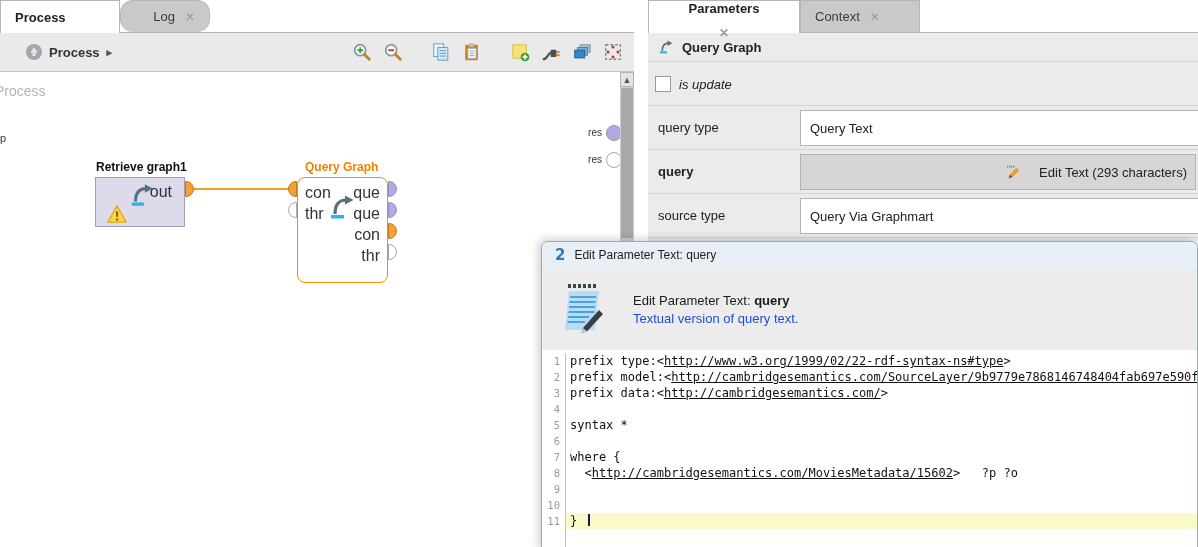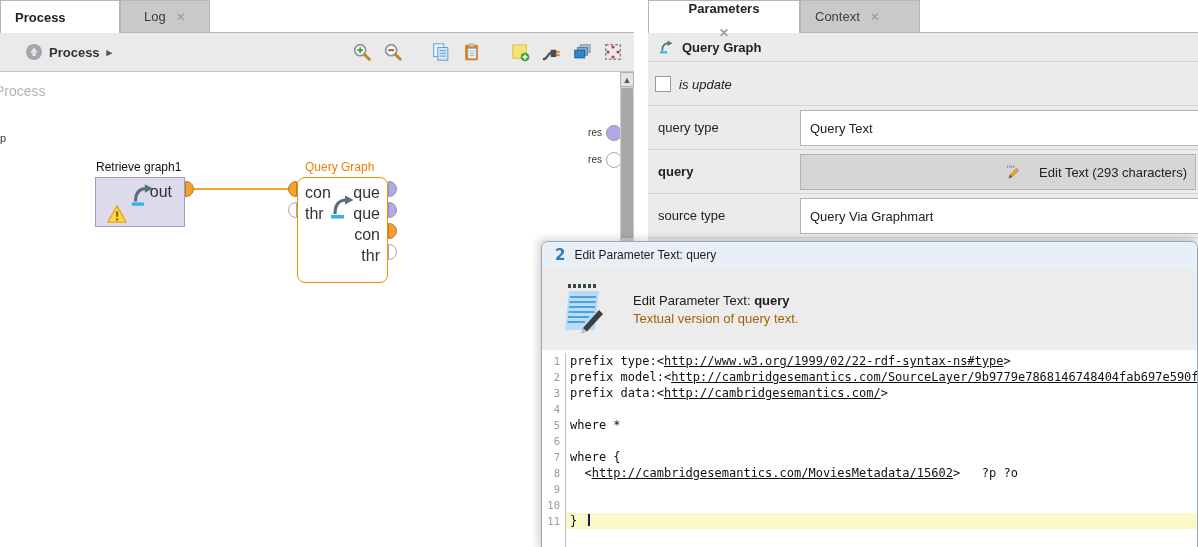--- a/index.html
+++ b/index.html
@@ -10,32 +10,32 @@
   }
   
   .tabstrip { position:absolute; top:0; height:33px; display:flex; align-items:stretch; background:#fff; border-bottom:1px solid #b6b6b6; }
   .tab { display:flex; align-items:center; gap:10px; padding:0 14px; font-size:13px; border:1px solid #b6b6b6; border-bottom:none; position:relative; }
   .tab.active { background:#fff; font-weight:bold; z-index:2; margin-bottom:-1px; }
   .tab.inactive { background:#c9c9c9; color:#3c3c3c; }
   .tab .close { color:#9b9b9b; font-size:12px; cursor:default; }
   
   #left-tabstrip { left:0; width:634px; }
   #tab-process { width:120px; }
-  #tab-log { width:90px; justify-content:center; }
+  #tab-log { width:90px; justify-content:flex-end;border-radius:13px; }
   #toolbar { position:absolute; left:0; top:33px; width:634px; height:39px; background:#eaeaea; border-bottom:1px solid #c6c6c6; display:flex; align-items:center; padding:0 10px 0 26px; }
   #breadcrumb { display:flex; align-items:center; gap:7px; font-size:13px; font-weight:bold; color:#333; }
   .tool-icons { margin-left:auto; display:flex; align-items:center; gap:9px; }
   .tool-btn { width:22px; height:22px; display:flex; align-items:center; justify-content:center; }
   .tgap { width:8px; }
   .crumb-chev { color:#555; font-size:11px; }
   
   #canvas { position:absolute; left:0; top:72px; width:634px; height:475px; background:#fff; overflow:hidden; }
   #canvas-watermark { position:absolute; left:-5px; top:11px; color:#b4b4b4; font-size:14px; }
   #clipped-port { position:absolute; left:0px; top:60px; color:#333; font-size:11px; }
-  .op-label { position:absolute; font-size:12px; font-weight:normal; white-space:nowrap; }
+  .op-label { position:absolute; font-size:12px; font-weight:bold; white-space:nowrap; }
   .op-box { position:absolute; }
   #op-retrieve .body { position:absolute; inset:0; background:#dcdaeb; border:1px solid #a39bc2; }
   #op-query .body { position:absolute; inset:0; background:#fff; border:1.5px solid #f39000; border-radius:8px; }
   .port { position:absolute; width:9px; height:16px; }
   .port.pr { border-radius:0 8px 8px 0; }
   .port.pl { border-radius:8px 0 0 8px; }
   .p-orange { background:#f5a030; border:1px solid #bb7d22; }
   .p-purple { background:#b3a8e6; border:1px solid #9393b5; }
   .p-hollow { background:#fff; border:1px solid #a8a8a8; }
   .port-label { position:absolute; font-size:16px; color:#333; }
@@ -62,21 +62,21 @@
   #row-sourcetype { top:194px; }
   .checkbox { position:absolute; left:7px; top:14px; width:16px; height:16px; background:#fff; border:1px solid #9a9a9a; }
   .cb-label { position:absolute; left:31px; top:15px; font-style:italic; font-size:13px; }
   
   #dialog { position:absolute; left:541px; top:241px; width:657px; height:310px; background:#fff; border:1px solid #98a8b8; border-radius:7px 7px 0 0; box-shadow:-3px -2px 8px rgba(0,0,0,0.18); overflow:hidden; display:flex; flex-direction:column; z-index:10; }
   #dialog-titlebar { height:26px; background:#e8eff6; display:flex; align-items:center; gap:9px; padding-left:13px; font-size:12px; color:#1c1c1c; flex:none; }
   #dialog-logo { color:#2c7cb8; font-weight:bold; font-size:15px; font-family:"DejaVu Sans", sans-serif; line-height:1; }
   #dialog-header { height:82px; background:#ececec; display:flex; align-items:center; gap:28px; padding-left:19px; flex:none; }
   #dialog-header .htext .h1 { font-size:13px; color:#1c1c1c; }
   #dialog-header .htext .h1 b { font-weight:bold; }
-  #dialog-header .htext .h2 { font-size:13px; color:#a16207; margin-top:3px; }
+  #dialog-header .htext .h2 { font-size:13px; color:#1d4ed8; margin-top:3px; }
   #code-editor { flex:1; background:#fff; padding-top:3px; display:flex; flex-direction:column; overflow:hidden; font-family:"DejaVu Sans Mono", monospace; }
   .code-row { display:flex; height:16px; flex:none; }
   .code-row.fill { flex:1; height:auto; }
   .gutter { width:24px; flex:none; text-align:right; padding-right:5px; color:#9a9a9a; border-right:1px solid #c0c0c0; font-size:10.5px; line-height:16px; }
   .code-content { flex:1; white-space:pre; font-size:12px; line-height:16px; color:#111; padding-left:4px; overflow:hidden; }
   .code-row.current .code-content { background:#fafac8; }
   .url { text-decoration:underline;text-align:center; }
   .caret { display:inline-block; width:2px; height:12px; background:#17175a; vertical-align:-1px; margin-left:4px; }
 </style>
 </head>
@@ -333,21 +333,21 @@
         <div class="code-row">
           <span class="gutter">3</span>
           <span class="code-content"><span>prefix data:&lt;</span><span class="url">http://cambridgesemantics.com/</span><span>&gt;</span></span>
         </div>
         <div class="code-row">
           <span class="gutter">4</span>
           <span class="code-content"></span>
         </div>
         <div class="code-row">
           <span class="gutter">5</span>
-          <span class="code-content"><span>where *</span></span>
+          <span class="code-content"><span>syntax *</span></span>
         </div>
         <div class="code-row">
           <span class="gutter">6</span>
           <span class="code-content"></span>
         </div>
         <div class="code-row">
           <span class="gutter">7</span>
           <span class="code-content"><span>where {</span></span>
         </div>
         <div class="code-row">

